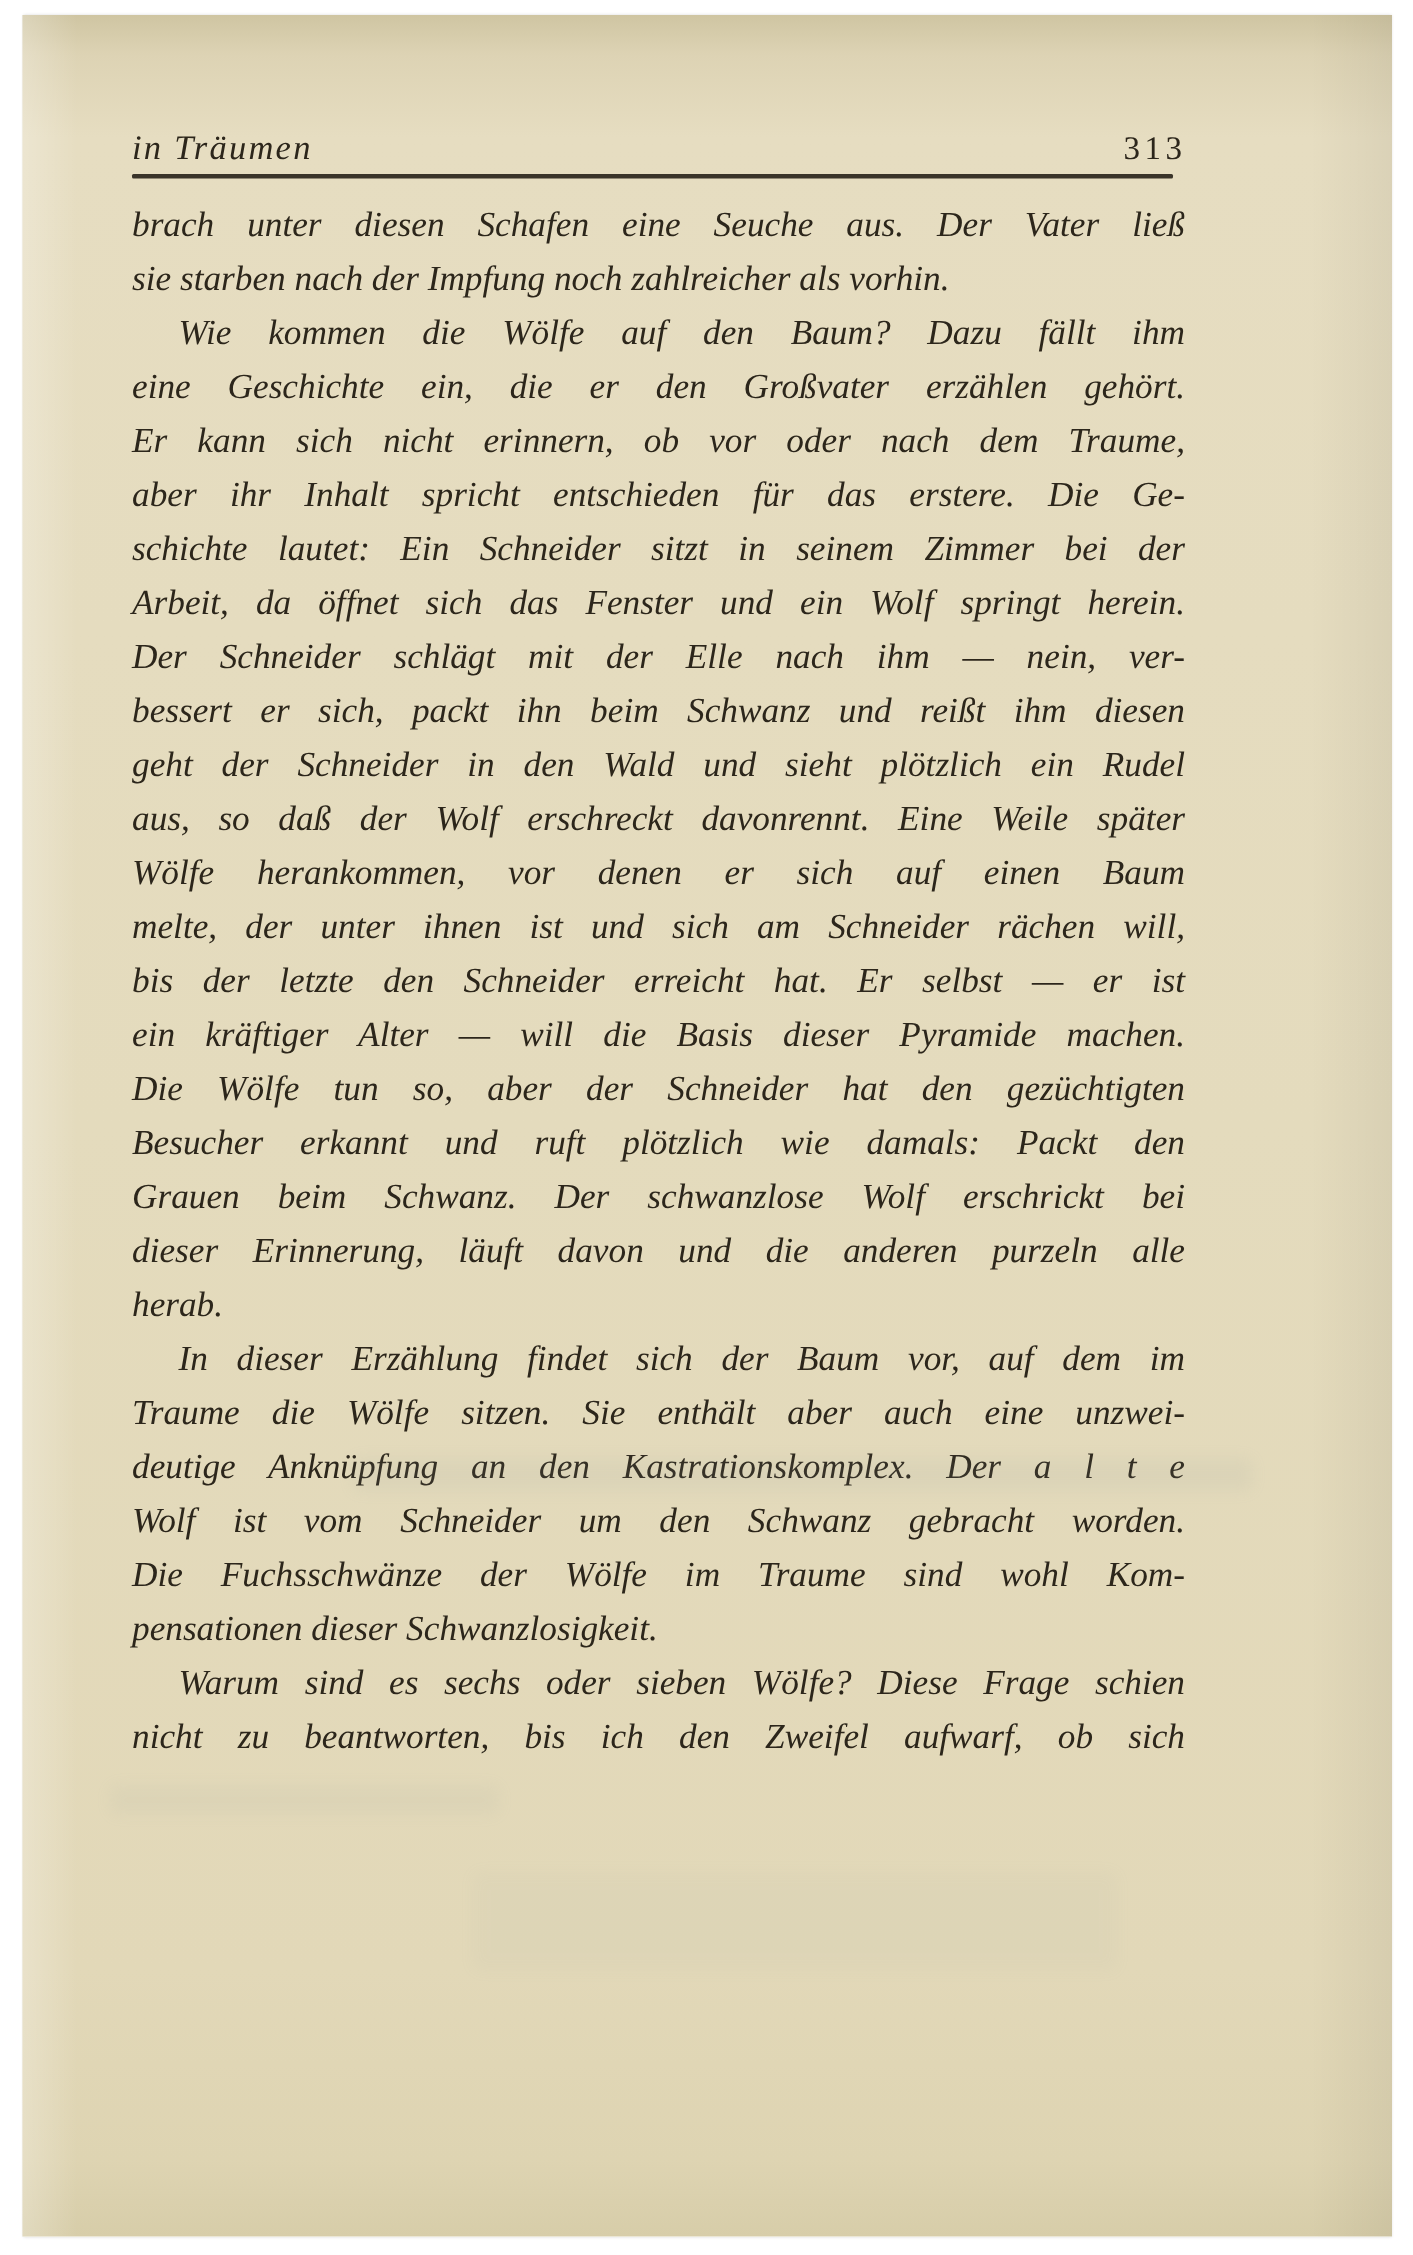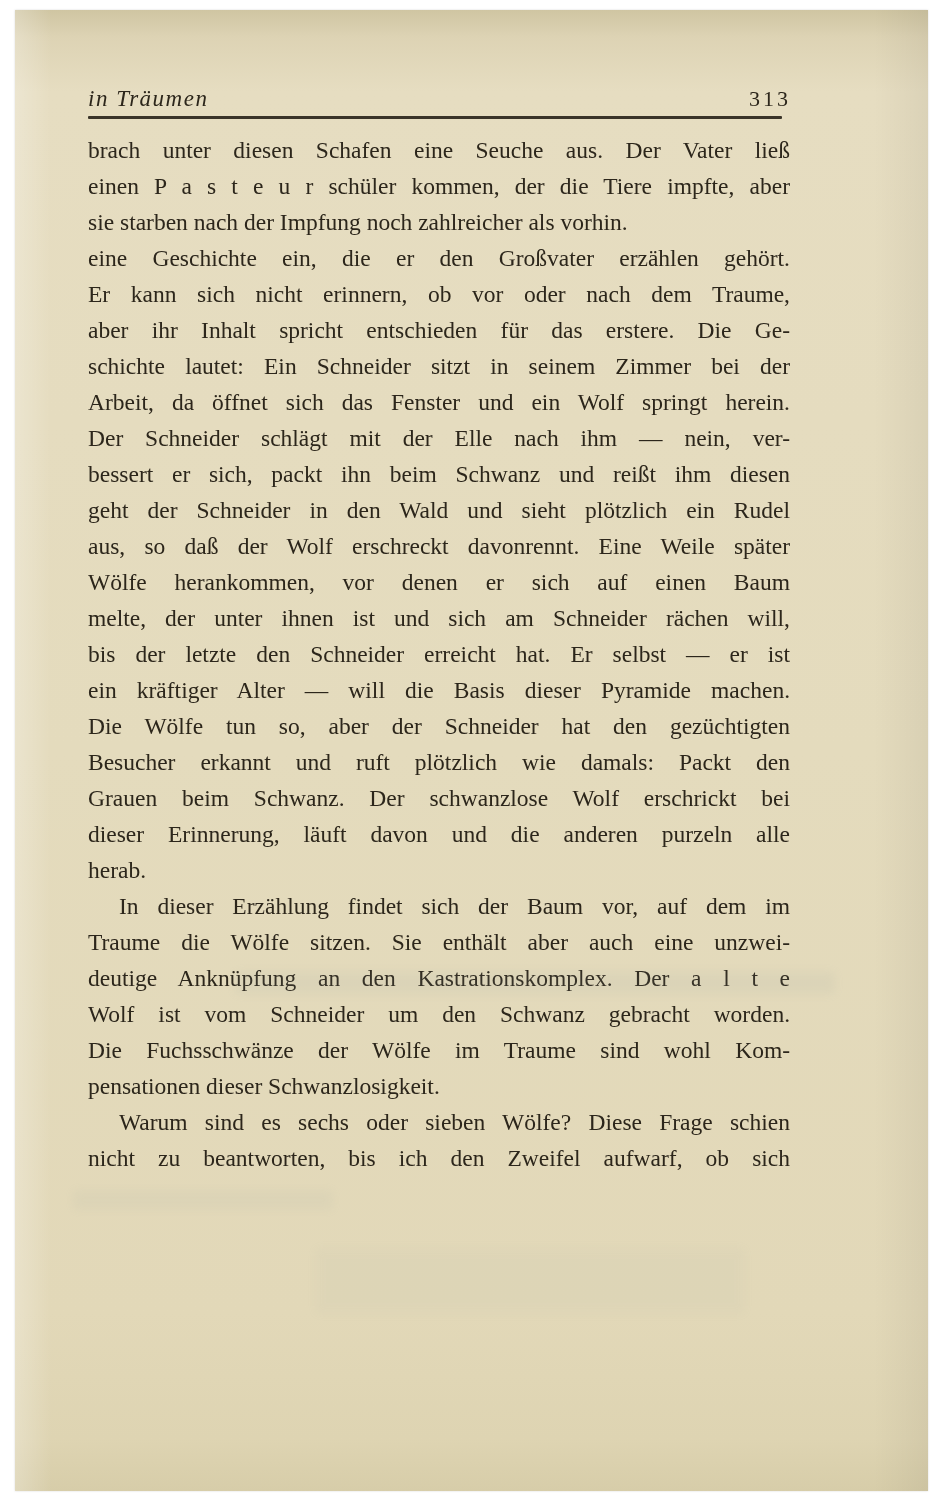--- a/index.html
+++ b/index.html
@@ -61,20 +61,21 @@
     width: 702px;
     font-size: 23.5px;
     line-height: 36px;
     color: var(--ink, #2c261b);
   }
   .line {
     text-align: justify;
     text-align-last: justify;
     -moz-text-align-last: justify;
     height: 36px;
+    font-style: italic;
   }
   .line.para-end {
     text-align-last: left;
     -moz-text-align-last: left;
   }
   .line.indent {
     text-indent: 31px;
   }
   .ghost {
     position: absolute;
@@ -94,22 +95,22 @@
 
   <div class="running-head">
     <span class="head-title">in Träumen</span>
     <span class="page-number">313</span>
   </div>
 
   <div class="head-rule"></div>
 
   <div class="body-text">
       <div class="line">brach unter diesen Schafen eine Seuche aus. Der Vater ließ</div>
-      <div class="line">einen P a s t e u r schüler kommen, der die Tiere impfte, aber</div>
       <div class="line para-end">sie starben nach der Impfung noch zahlreicher als vorhin.</div>
+      <div class="line indent">Wie kommen die Wölfe auf den Baum? Dazu fällt ihm</div>
       <div class="line">eine Geschichte ein, die er den Großvater erzählen gehört.</div>
       <div class="line">Er kann sich nicht erinnern, ob vor oder nach dem Traume,</div>
       <div class="line">aber ihr Inhalt spricht entschieden für das erstere. Die Ge-</div>
       <div class="line">schichte lautet: Ein Schneider sitzt in seinem Zimmer bei der</div>
       <div class="line">Arbeit, da öffnet sich das Fenster und ein Wolf springt herein.</div>
       <div class="line">Der Schneider schlägt mit der Elle nach ihm — nein, ver-</div>
       <div class="line">bessert er sich, packt ihn beim Schwanz und reißt ihm diesen</div>
       <div class="line">geht der Schneider in den Wald und sieht plötzlich ein Rudel</div>
       <div class="line">aus, so daß der Wolf erschreckt davonrennt. Eine Weile später</div>
       <div class="line">Wölfe herankommen, vor denen er sich auf einen Baum</div>

